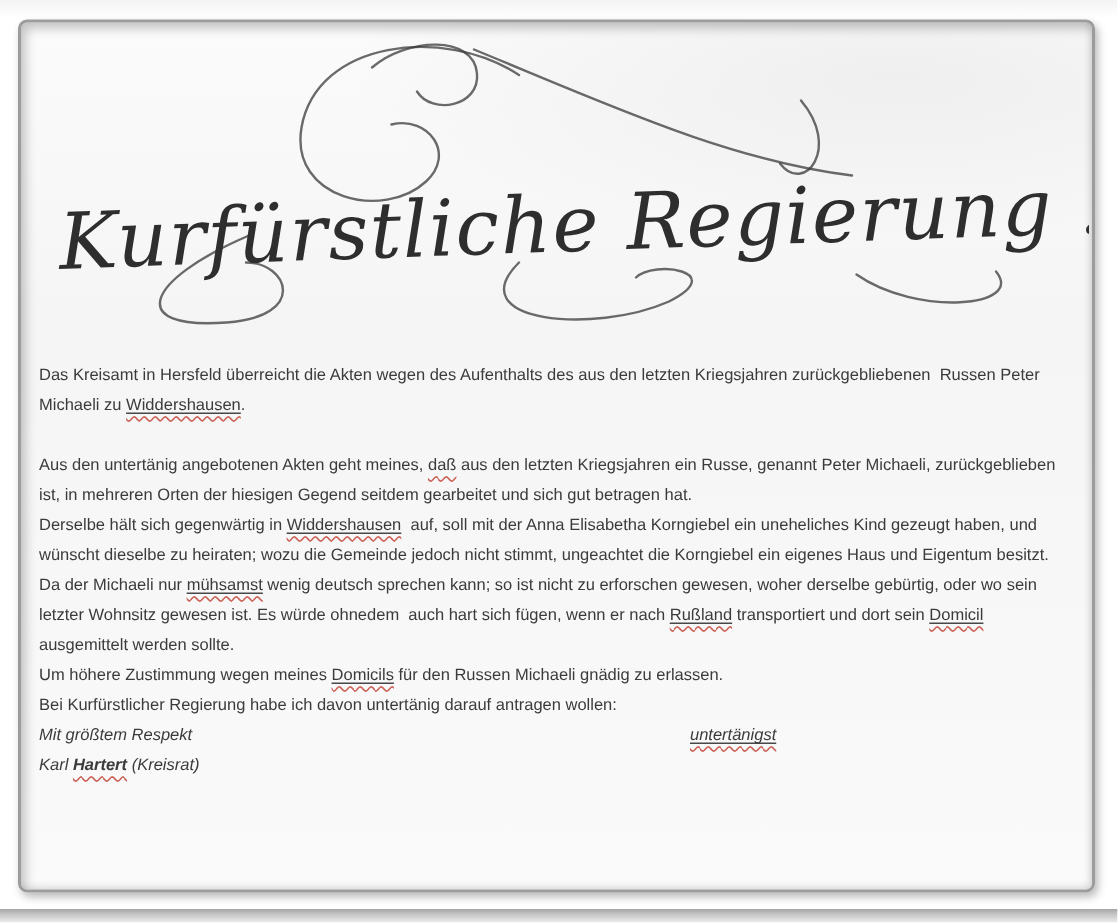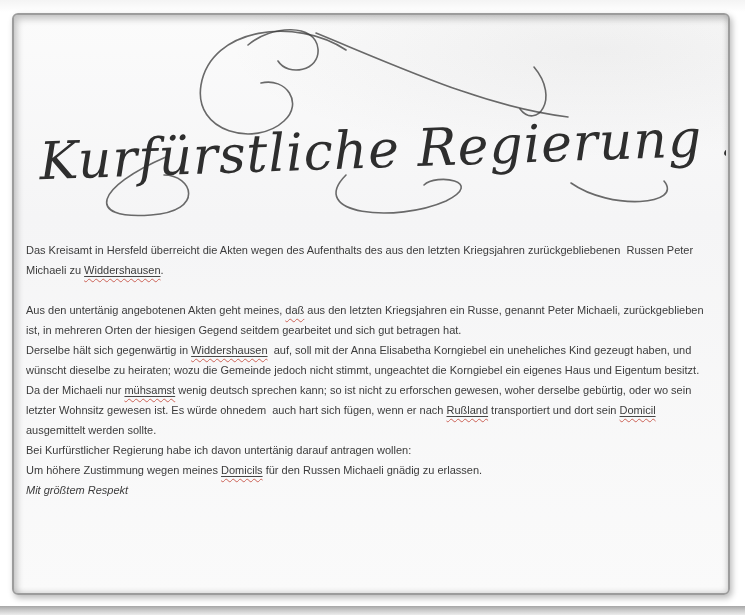--- a/index.html
+++ b/index.html
@@ -86,24 +86,24 @@
         </g>
         <text class="cal-text" x="375" y="152" transform="rotate(-2 375 152)">Kurfürstliche Regierung !</text>
       </svg>
     </div>
 
     <div class="doc">
       <div id="paragraphs">
           <p class="gap"><span>Das Kreisamt in Hersfeld überreicht die Akten wegen des Aufenthalts des aus den letzten Kriegsjahren zurückgebliebenen  Russen Peter Michaeli zu </span><span class="spell"><span class="solid">Widdershausen</span></span><span>.</span></p>
           <p><span>Aus den untertänig angebotenen Akten geht meines, </span><span class="spell">daß</span><span> aus den letzten Kriegsjahren ein Russe, genannt Peter Michaeli, zurückgeblieben ist, in mehreren Orten der hiesigen Gegend seitdem gearbeitet und sich gut betragen hat.</span></p>
           <p><span>Derselbe hält sich gegenwärtig in </span><span class="spell"><span class="solid">Widdershausen</span></span><span>  auf, soll mit der Anna Elisabetha Korngiebel ein uneheliches Kind gezeugt haben, und wünscht dieselbe zu heiraten; wozu die Gemeinde jedoch nicht stimmt, ungeachtet die Korngiebel ein eigenes Haus und Eigentum besitzt. Da der Michaeli nur </span><span class="spell"><span class="solid">mühsamst</span></span><span> wenig deutsch sprechen kann; so ist nicht zu erforschen gewesen, woher derselbe gebürtig, oder wo sein letzter Wohnsitz gewesen ist. Es würde ohnedem  auch hart sich fügen, wenn er nach </span><span class="spell"><span class="solid">Rußland</span></span><span> transportiert und dort sein </span><span class="spell"><span class="solid">Domicil</span></span><span>  ausgemittelt werden sollte.</span></p>
+          <p><span>Um höhere Zustimmung wegen meines </span><span class="spell"><span class="solid">Domicils</span></span><span> für den Russen Michaeli gnädig zu erlassen.</span></p>
           <p><span>Bei Kurfürstlicher Regierung habe ich davon untertänig darauf antragen wollen:</span></p>
-          <p><span>Um höhere Zustimmung wegen meines </span><span class="spell"><span class="solid">Domicils</span></span><span> für den Russen Michaeli gnädig zu erlassen.</span></p>
         </div>
       <div id="signature">
-          <div class="sig-row"><div class="sig-left"><span>Mit größtem Respekt</span></div></div>
-          <div class="sig-row"></div>
+          <div class="sig-row"><div class="sig-left"><span>Mit größtem Respekt</span></div><div class="sig-right"><span class="spell"><span class="solid">untertänigst</span></span></div></div>
+          <div class="sig-row"><div class="sig-right"><span>Karl </span><span class="spell"><span class="bold">Hartert</span></span><span> (Kreisrat)</span></div></div>
         </div>
     </div>
 
   </div>
   <div class="bottom-bar"></div>
 </div>
 
 </body></html>

